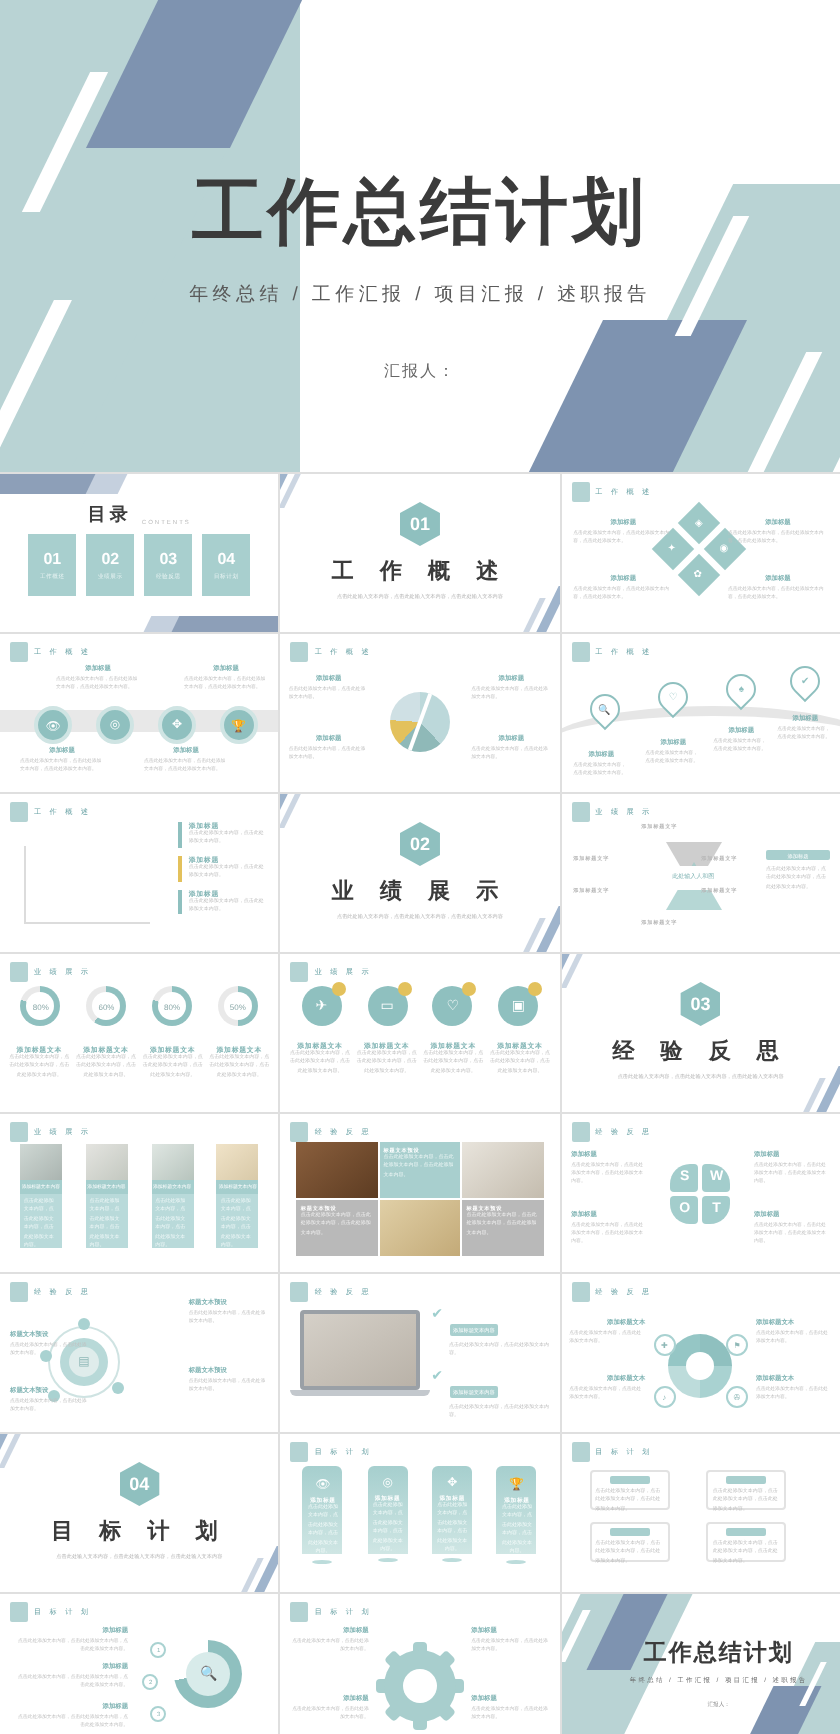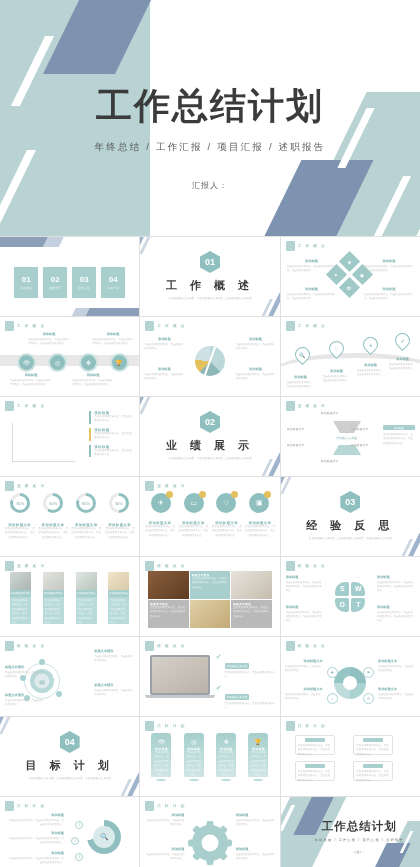--- a/index.html
+++ b/index.html
@@ -164,20 +164,24 @@
     </div>
   </div>
 
   <div class="grid">
 
     <div class="slide">
       <div class="cat-bar-t"></div>
       <div class="cat-bar-t2"></div>
       <div class="cat-bar-b"></div>
       <div class="cat-bar-b2"></div>
+      <div class="cat-head">
+        <b>目录</b>
+        <span>CONTENTS</span>
+      </div>
       <div class="cat-cards">
         <div class="cat-card">
           <div class="n">01</div>
           <div class="l">工作概述</div>
         </div>
         <div class="cat-card">
           <div class="n">02</div>
           <div class="l">业绩展示</div>
         </div>
         <div class="cat-card">

